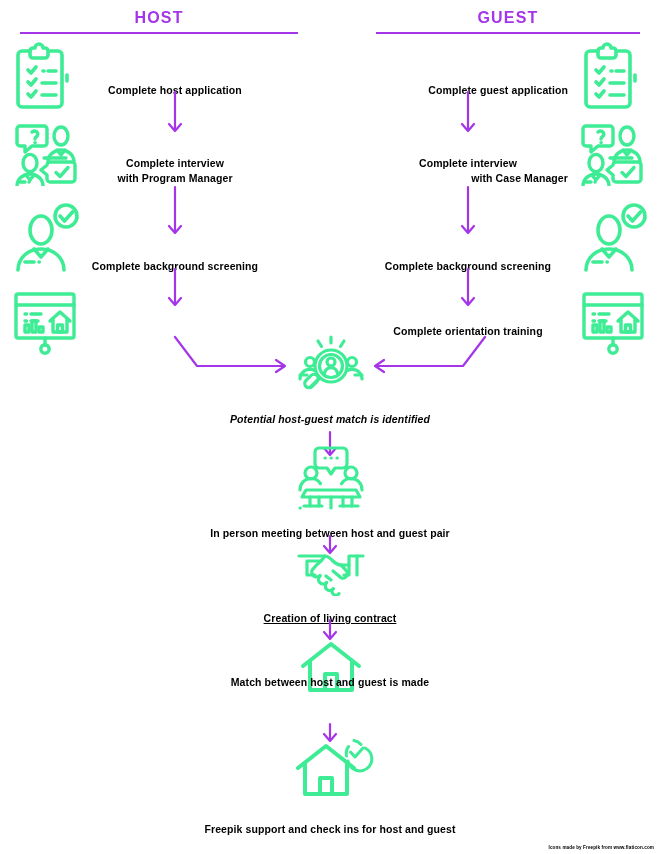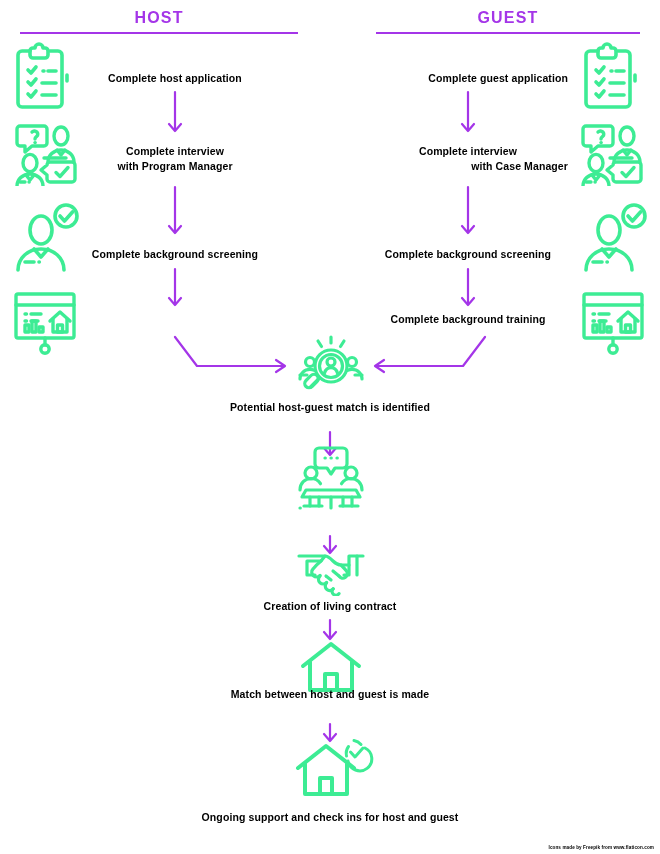--- a/index.html
+++ b/index.html
@@ -37,20 +37,21 @@
 
   
   .lbl {
     position: absolute;
     text-align: center;
     font-size: 10.5px;
     font-weight: bold;
     color: #000;
     line-height: 13px;
     letter-spacing: 0.1px;
+    margin-top: 12px;
   }
 
   
   .icon {
     position: absolute;
     line-height: 0;
   }
   .ico-svg { display: block; }
 
   
@@ -237,21 +238,21 @@
 
   <div class="lbl" style="left:75px; top:72px; width:200px;">Complete host application</div>
   <div class="lbl" style="left:75px; top:145px; width:200px;">Complete interview</div>
   <div class="lbl" style="left:75px; top:160px; width:200px;text-align:center;">with Program Manager</div>
   <div class="lbl" style="left:75px; top:248px; width:200px;">Complete background screening</div>
 
   <div class="lbl" style="left:368px; top:72px; width:200px;text-align:right;">Complete guest application</div>
   <div class="lbl" style="left:368px; top:145px; width:200px;">Complete interview</div>
   <div class="lbl" style="left:368px; top:160px; width:200px;text-align:right;">with Case Manager</div>
   <div class="lbl" style="left:368px; top:248px; width:200px;">Complete background screening</div>
-  <div class="lbl" style="left:368px; top:313px; width:200px;">Complete background training</div>
+  <div class="lbl" style="left:368px; top:313px; width:200px;">Complete orientation training</div>
 
   <div class="v-arrow" style="left:163px; top:90px;">
     <svg width="24" height="48" viewBox="0 0 24 48">
       <g stroke="#A435E8" stroke-width="2.2" fill="none" stroke-linecap="round">
         <path d="M12 2 v38"></path>
         <path d="M6 34 l6 7 l6 -7" stroke-linejoin="round"></path>
       </g>
     </svg>
   </div>
   <div class="v-arrow" style="left:163px; top:185px;">
@@ -327,21 +328,21 @@
         <path d="M27 40.5 a4.2 4.2 0 0 0 -6 0 l-5 5 a4.2 4.2 0 0 0 6 6 l5 -5 a4.2 4.2 0 0 0 0 -6 z"></path>
         <circle cx="20" cy="27" r="4.5"></circle>
         <path d="M10 44 c0 -5.6 4.4 -9.6 10 -9.6 c1.6 0 3 0.3 4.3 0.9"></path>
         <path d="M10 40 h7"></path>
         <circle cx="62" cy="27" r="4.5"></circle>
         <path d="M72 44 c0 -5.6 -4.4 -9.6 -10 -9.6 c-1.6 0 -3 0.3 -4.3 0.9"></path>
         <path d="M65 40 h7"></path>
       </g>
     </svg>
   </div>
-  <div class="lbl" style="left:180px; top:401px; width:300px;">Potential host-guest match is identified</div>
+  <div class="lbl" style="left:180px; top:401px; width:300px;font-style:italic;">Potential host-guest match is identified</div>
 
   <div class="v-arrow" style="left:318px; top:418px;">
     <svg width="24" height="42" viewBox="0 0 24 42">
       <g stroke="#A435E8" stroke-width="2.2" fill="none" stroke-linecap="round">
         <path d="M12 14 v22"></path>
         <path d="M6 30 l6 7 l6 -7" stroke-linejoin="round"></path>
       </g>
     </svg>
   </div>
 
@@ -361,20 +362,21 @@
         <path d="M31 53 v9"></path>
         <path d="M43 53 v11"></path>
         <path d="M55 53 v9"></path>
         <path d="M64 53 v9"></path>
         <path d="M16 62 h18"></path>
         <path d="M52 62 h18"></path>
         <path d="M12 64 h0.3"></path>
       </g>
     </svg>
   </div>
+  <div class="lbl" style="left:170px; top:515px; width:320px;">In person meeting between host and guest pair</div>
 
   <div class="v-arrow" style="left:318px; top:528px;">
     <svg width="24" height="36" viewBox="0 0 24 36">
       <g stroke="#A435E8" stroke-width="2.2" fill="none" stroke-linecap="round">
         <path d="M12 8 v16"></path>
         <path d="M6 18 l6 7 l6 -7" stroke-linejoin="round"></path>
       </g>
     </svg>
   </div>
 
@@ -388,41 +390,41 @@
         <path d="M26 11 c-3 2.5 -6 5.5 -8 8 c-2 2 -1.5 5 0.5 6.8 c2 1.8 4.8 1.5 6.6 -0.4"></path>
         <path d="M25 26 c-2 2 -2 5 0 6.8 c2 1.8 4.8 1.5 6.6 -0.4"></path>
         <path d="M31.5 33 c-1.8 2 -1.6 5 0.4 6.6 c2 1.6 4.8 1.2 6.4 -0.8"></path>
         <path d="M38 39 c-1.4 1.7 -1.2 4.2 0.6 5.5 c1.8 1.3 4.2 0.9 5.4 -0.9"></path>
         <path d="M46 15 c2 2 4 4 5.5 6 c1.6 2.2 1 5 -1.2 6.4 c-2.2 1.4 -4.8 0.8 -6.2 -1.2"></path>
         <path d="M44 26 l-6 -5"></path>
         <path d="M36 30 l-5 -4"></path>
       </g>
     </svg>
   </div>
-  <div class="lbl" style="left:200px; top:600px; width:260px;">Creation of living contract</div>
+  <div class="lbl" style="left:200px; top:600px; width:260px;text-decoration:underline;">Creation of living contract</div>
 
   <div class="v-arrow" style="left:318px; top:612px;">
     <svg width="24" height="38" viewBox="0 0 24 38">
       <g stroke="#A435E8" stroke-width="2.2" fill="none" stroke-linecap="round">
         <path d="M12 8 v18"></path>
         <path d="M6 20 l6 7 l6 -7" stroke-linejoin="round"></path>
       </g>
     </svg>
   </div>
 
   <div class="icon" style="left:299px; top:640px;">
     <svg class="ico-svg" width="64" height="54" viewBox="0 0 64 54">
       <g fill="none" stroke="#3DEC94" stroke-width="4" stroke-linecap="round" stroke-linejoin="round">
         <path d="M4 26 l28 -22 l28 22"></path>
         <path d="M11 22 v28 h42 v-28"></path>
         <path d="M26 50 v-16 h12 v16"></path>
       </g>
     </svg>
   </div>
-  <div class="lbl" style="left:200px; top:688px; width:260px;">Match between host and guest is made</div>
+  <div class="lbl" style="left:200px; top:664px; width:260px;">Match between host and guest is made</div>
 
   <div class="v-arrow" style="left:318px; top:716px;">
     <svg width="24" height="36" viewBox="0 0 24 36">
       <g stroke="#A435E8" stroke-width="2.2" fill="none" stroke-linecap="round">
         <path d="M12 8 v16"></path>
         <path d="M6 18 l6 7 l6 -7" stroke-linejoin="round"></path>
       </g>
     </svg>
   </div>
 
@@ -434,17 +436,17 @@
         <path d="M26 58 v-16 h12 v16"></path>
       </g>
       <g fill="none" stroke="#3DEC94" stroke-width="3" stroke-linecap="round" stroke-linejoin="round">
         <path d="M60 4.5 a12 12 0 0 1 7 4"></path>
         <path d="M71 12 a12 12 0 1 1 -17 13"></path>
         <path d="M52.5 20 a12 12 0 0 1 2 -9.5"></path>
         <path d="M56.5 16 l4.5 5 l8 -9"></path>
       </g>
     </svg>
   </div>
-  <div class="lbl" style="left:160px; top:811px; width:340px;">Ongoing support and check ins for host and guest</div>
+  <div class="lbl" style="left:160px; top:811px; width:340px;">Freepik support and check ins for host and guest</div>
 
   <div id="credit">Icons made by Freepik from www.flaticon.com</div>
 
 </div>
 
 </body></html>

